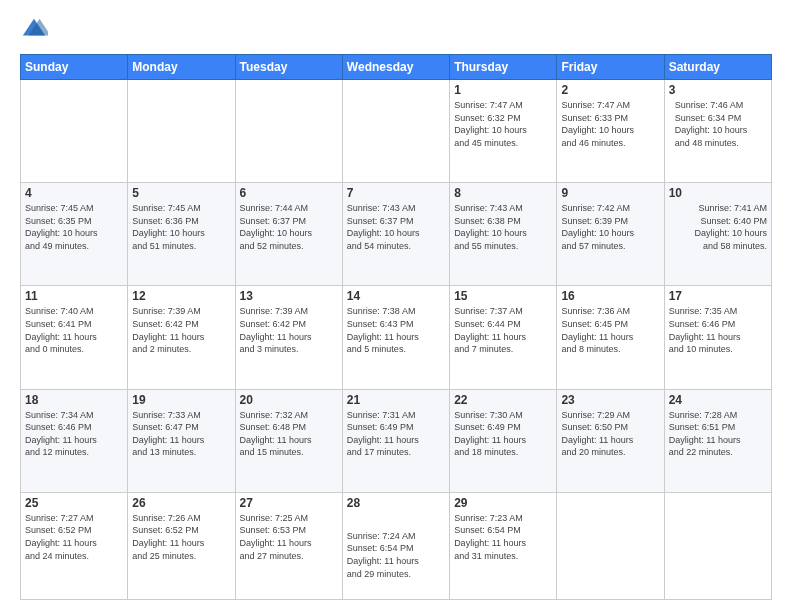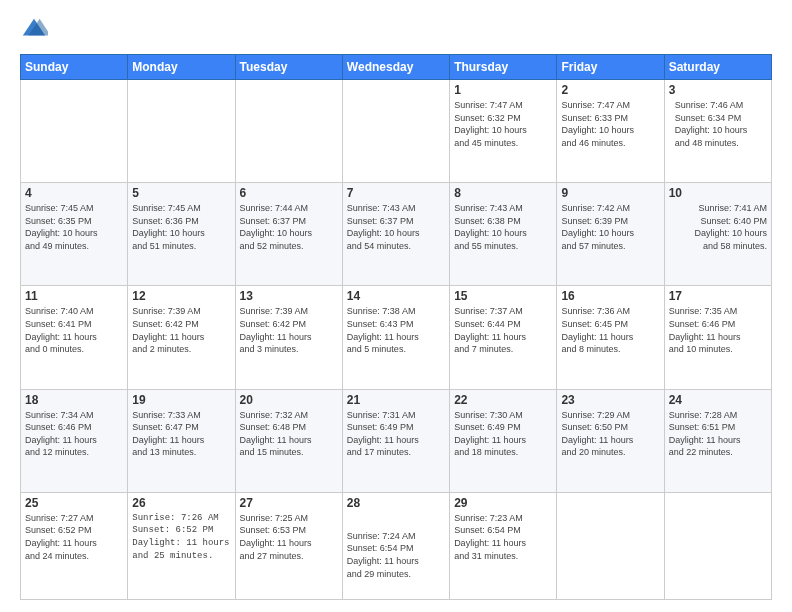--- a/index.html
+++ b/index.html
@@ -322,21 +322,21 @@
         <tr>
           <td>
             <span class="day-number">25</span>
             <div class="day-info" style="white-space: pre-line;">Sunrise: 7:27 AM
 Sunset: 6:52 PM
 Daylight: 11 hours
 and 24 minutes.</div>
           </td>
           <td>
             <span class="day-number">26</span>
-            <div class="day-info" style="white-space: pre-line; font-family: Liberation Mono, monospace;">Sunrise: 7:26 AM
+            <div class="day-info" style="white-space: pre-line;">Sunrise: 7:26 AM
 Sunset: 6:52 PM
 Daylight: 11 hours
 and 25 minutes.</div>
           </td>
           <td>
             <span class="day-number">27</span>
             <div class="day-info" style="white-space: pre-line;">Sunrise: 7:25 AM
 Sunset: 6:53 PM
 Daylight: 11 hours
 and 27 minutes.</div>

